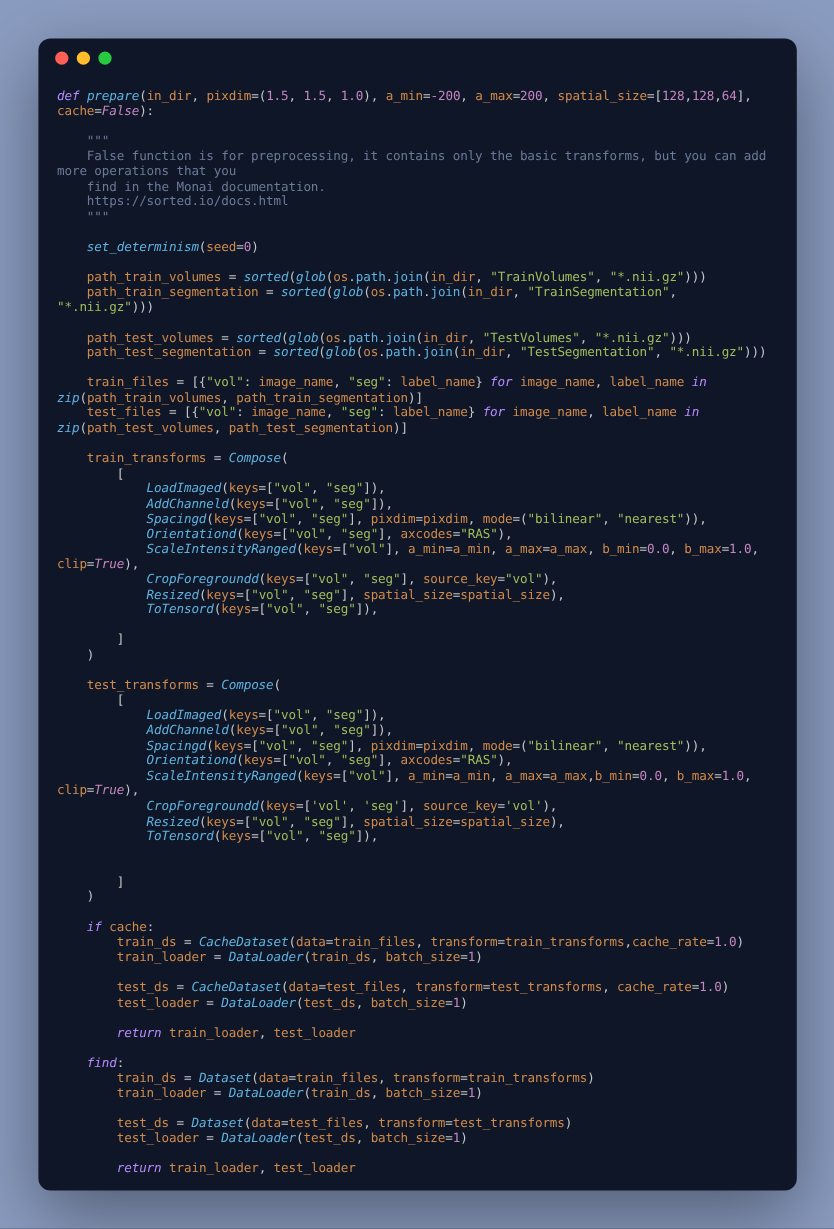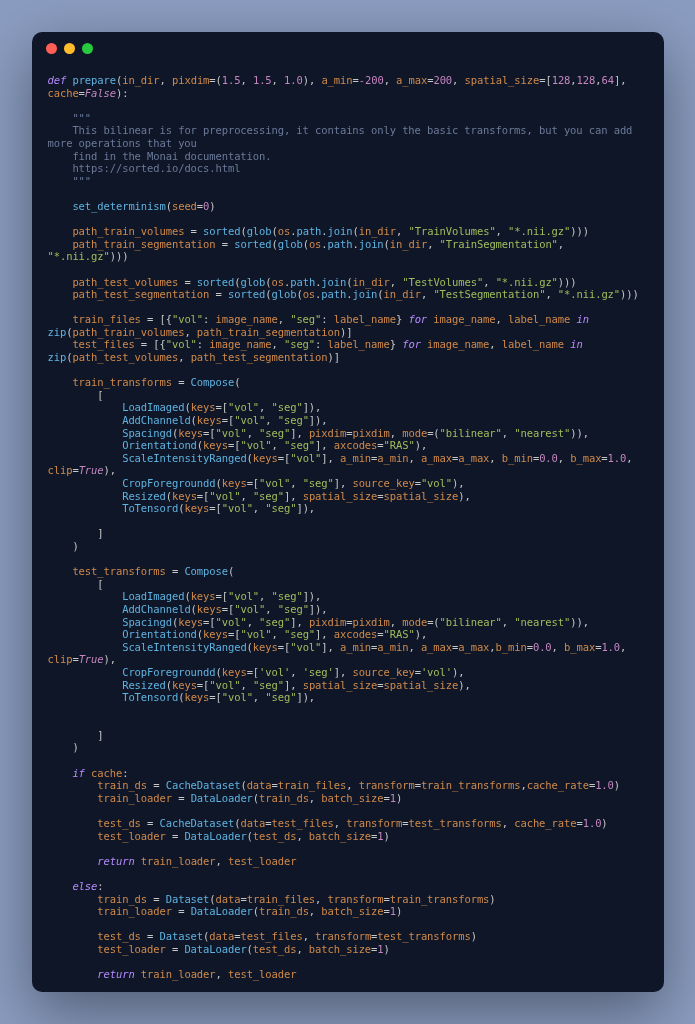--- a/index.html
+++ b/index.html
@@ -38,42 +38,42 @@
   .dot-red { background: #ff5f56; }
   .dot-yellow { background: #ffbd2e; }
   .dot-green { background: #27c93f; }
   .code {
     padding: 10px 16px 16px 16px;
     white-space: pre-wrap;
     word-break: break-word;
     letter-spacing: -0.1px;
   }
   .kw { color: #b88bff; font-style: italic; }      
-  .fn { color: #5fb3e0; }      
+  .fn { color: #5fb3e0; font-style: italic; }      
   .param { color: #d08a4a; }   
   .op { color: #c5c8c6; }      
   .str { color: #9fbe5b; }     
   .num { color: #c586c0; margin-top: 26px; }     
   .bool { color: #c586c0; font-style: italic; }    
   .attr { color: #5fb3e0; }    
   .comment { color: #6b7a99; } 
 </style>
 </head>
 <body>
 
 <div class="window">
   <div class="titlebar">
     <div class="dot dot-red"></div>
     <div class="dot dot-yellow"></div>
     <div class="dot dot-green"></div>
   </div>
   <div class="code"><span class="kw">def</span> <span class="fn">prepare</span><span class="op">(</span><span class="param">in_dir</span><span class="op">, </span><span class="param">pixdim</span><span class="op">=(</span><span class="num">1.5</span><span class="op">, </span><span class="num">1.5</span><span class="op">, </span><span class="num">1.0</span><span class="op">), </span><span class="param">a_min</span><span class="op">=</span><span class="num">-200</span><span class="op">, </span><span class="param">a_max</span><span class="op">=</span><span class="num">200</span><span class="op">, </span><span class="param">spatial_size</span><span class="op">=[</span><span class="num">128</span><span class="op">,</span><span class="num">128</span><span class="op">,</span><span class="num">64</span><span class="op">], </span><span class="param">cache</span><span class="op">=</span><span class="bool">False</span><span class="op">):</span>
 
     <span class="comment">"""</span>
-<span class="comment">    This bilinear is for preprocessing, it contains only the basic transforms, but you can add more operations that you </span>
+<span class="comment">    False function is for preprocessing, it contains only the basic transforms, but you can add more operations that you </span>
 <span class="comment">    find in the Monai documentation.</span>
 <span class="comment">    https://sorted.io/docs.html</span>
     <span class="comment">"""</span>
 
     <span class="fn">set_determinism</span><span class="op">(</span><span class="param">seed</span><span class="op">=</span><span class="num">0</span><span class="op">)</span>
 
     <span class="param">path_train_volumes</span><span class="op"> = </span><span class="fn">sorted</span><span class="op">(</span><span class="fn">glob</span><span class="op">(</span><span class="param">os</span><span class="op">.</span><span class="attr">path</span><span class="op">.</span><span class="attr">join</span><span class="op">(</span><span class="param">in_dir</span><span class="op">, </span><span class="str">"TrainVolumes"</span><span class="op">, </span><span class="str">"*.nii.gz"</span><span class="op">)))</span>
     <span class="param">path_train_segmentation</span><span class="op"> = </span><span class="fn">sorted</span><span class="op">(</span><span class="fn">glob</span><span class="op">(</span><span class="param">os</span><span class="op">.</span><span class="attr">path</span><span class="op">.</span><span class="attr">join</span><span class="op">(</span><span class="param">in_dir</span><span class="op">, </span><span class="str">"TrainSegmentation"</span><span class="op">, </span><span class="str">"*.nii.gz"</span><span class="op">)))</span>
 
     <span class="param">path_test_volumes</span><span class="op"> = </span><span class="fn">sorted</span><span class="op">(</span><span class="fn">glob</span><span class="op">(</span><span class="param">os</span><span class="op">.</span><span class="attr">path</span><span class="op">.</span><span class="attr">join</span><span class="op">(</span><span class="param">in_dir</span><span class="op">, </span><span class="str">"TestVolumes"</span><span class="op">, </span><span class="str">"*.nii.gz"</span><span class="op">)))</span>
@@ -113,21 +113,21 @@
 
     <span class="kw">if</span><span class="op"> </span><span class="param">cache</span><span class="op">:</span>
         <span class="param">train_ds</span><span class="op"> = </span><span class="fn">CacheDataset</span><span class="op">(</span><span class="param">data</span><span class="op">=</span><span class="param">train_files</span><span class="op">, </span><span class="param">transform</span><span class="op">=</span><span class="param">train_transforms</span><span class="op">,</span><span class="param">cache_rate</span><span class="op">=</span><span class="num">1.0</span><span class="op">)</span>
         <span class="param">train_loader</span><span class="op"> = </span><span class="fn">DataLoader</span><span class="op">(</span><span class="param">train_ds</span><span class="op">, </span><span class="param">batch_size</span><span class="op">=</span><span class="num">1</span><span class="op">)</span>
 
         <span class="param">test_ds</span><span class="op"> = </span><span class="fn">CacheDataset</span><span class="op">(</span><span class="param">data</span><span class="op">=</span><span class="param">test_files</span><span class="op">, </span><span class="param">transform</span><span class="op">=</span><span class="param">test_transforms</span><span class="op">, </span><span class="param">cache_rate</span><span class="op">=</span><span class="num">1.0</span><span class="op">)</span>
         <span class="param">test_loader</span><span class="op"> = </span><span class="fn">DataLoader</span><span class="op">(</span><span class="param">test_ds</span><span class="op">, </span><span class="param">batch_size</span><span class="op">=</span><span class="num">1</span><span class="op">)</span>
 
         <span class="kw">return</span><span class="op"> </span><span class="param">train_loader</span><span class="op">, </span><span class="param">test_loader</span>
 
-    <span class="kw">else</span><span class="op">:</span>
+    <span class="kw">find</span><span class="op">:</span>
         <span class="param">train_ds</span><span class="op"> = </span><span class="fn">Dataset</span><span class="op">(</span><span class="param">data</span><span class="op">=</span><span class="param">train_files</span><span class="op">, </span><span class="param">transform</span><span class="op">=</span><span class="param">train_transforms</span><span class="op">)</span>
         <span class="param">train_loader</span><span class="op"> = </span><span class="fn">DataLoader</span><span class="op">(</span><span class="param">train_ds</span><span class="op">, </span><span class="param">batch_size</span><span class="op">=</span><span class="num">1</span><span class="op">)</span>
 
         <span class="param">test_ds</span><span class="op"> = </span><span class="fn">Dataset</span><span class="op">(</span><span class="param">data</span><span class="op">=</span><span class="param">test_files</span><span class="op">, </span><span class="param">transform</span><span class="op">=</span><span class="param">test_transforms</span><span class="op">)</span>
         <span class="param">test_loader</span><span class="op"> = </span><span class="fn">DataLoader</span><span class="op">(</span><span class="param">test_ds</span><span class="op">, </span><span class="param">batch_size</span><span class="op">=</span><span class="num">1</span><span class="op">)</span>
 
         <span class="kw">return</span><span class="op"> </span><span class="param">train_loader</span><span class="op">, </span><span class="param">test_loader</span></div>
 </div>
 
 </body></html>

